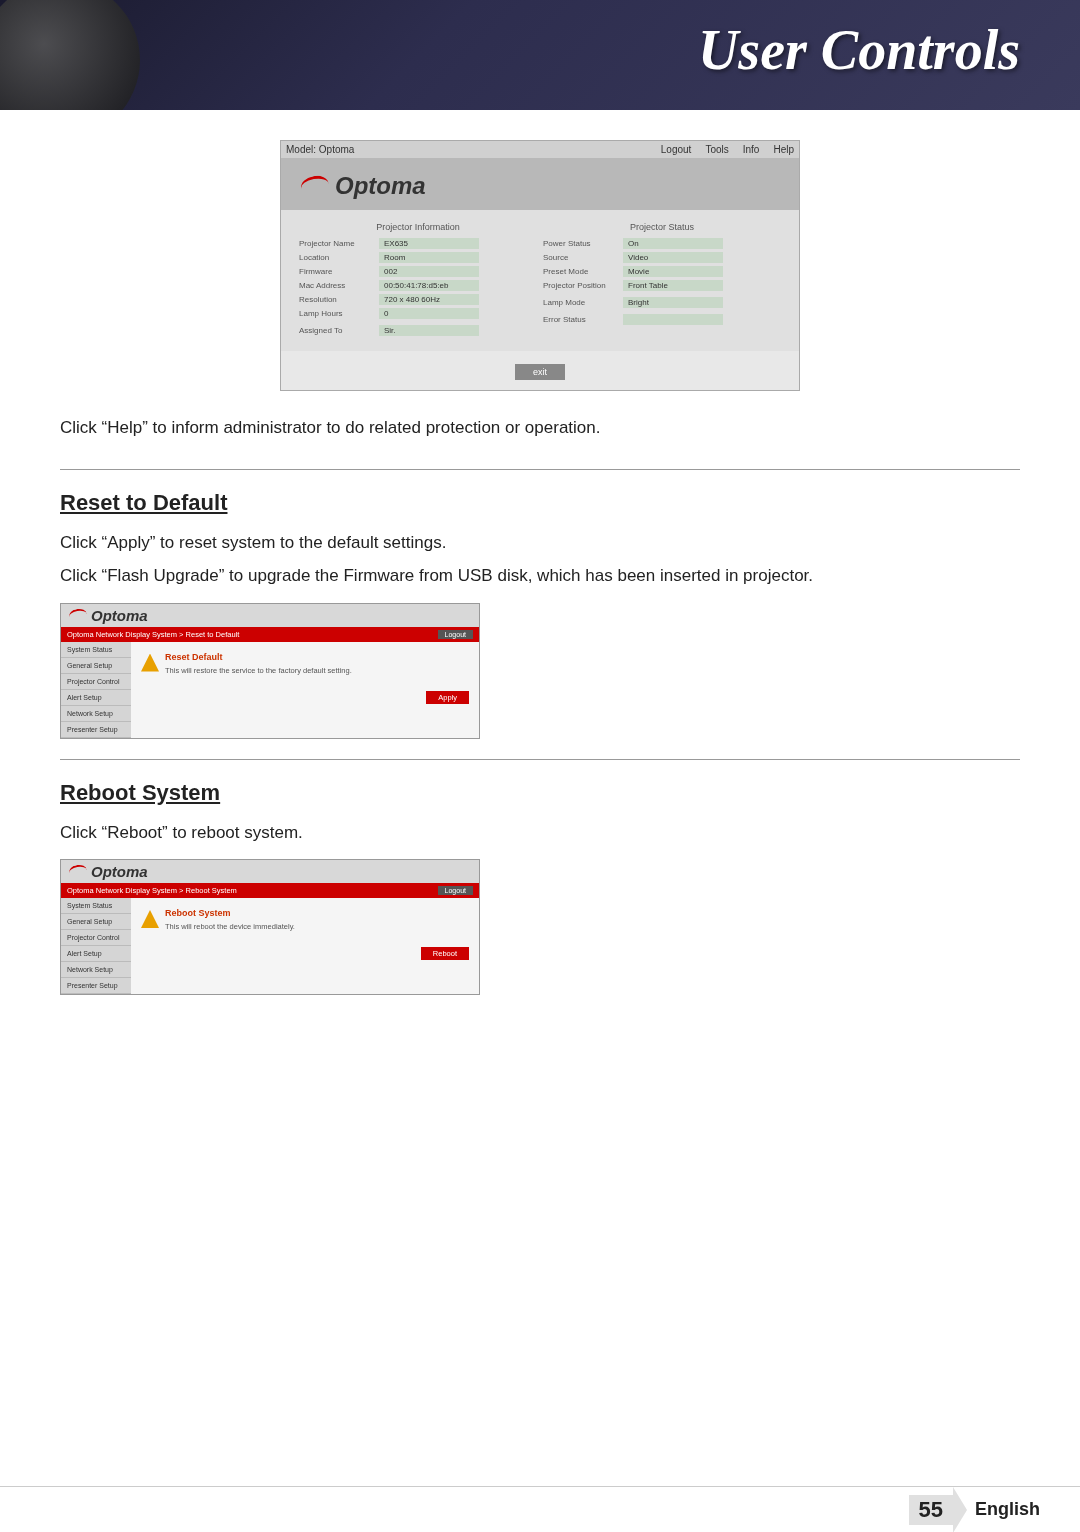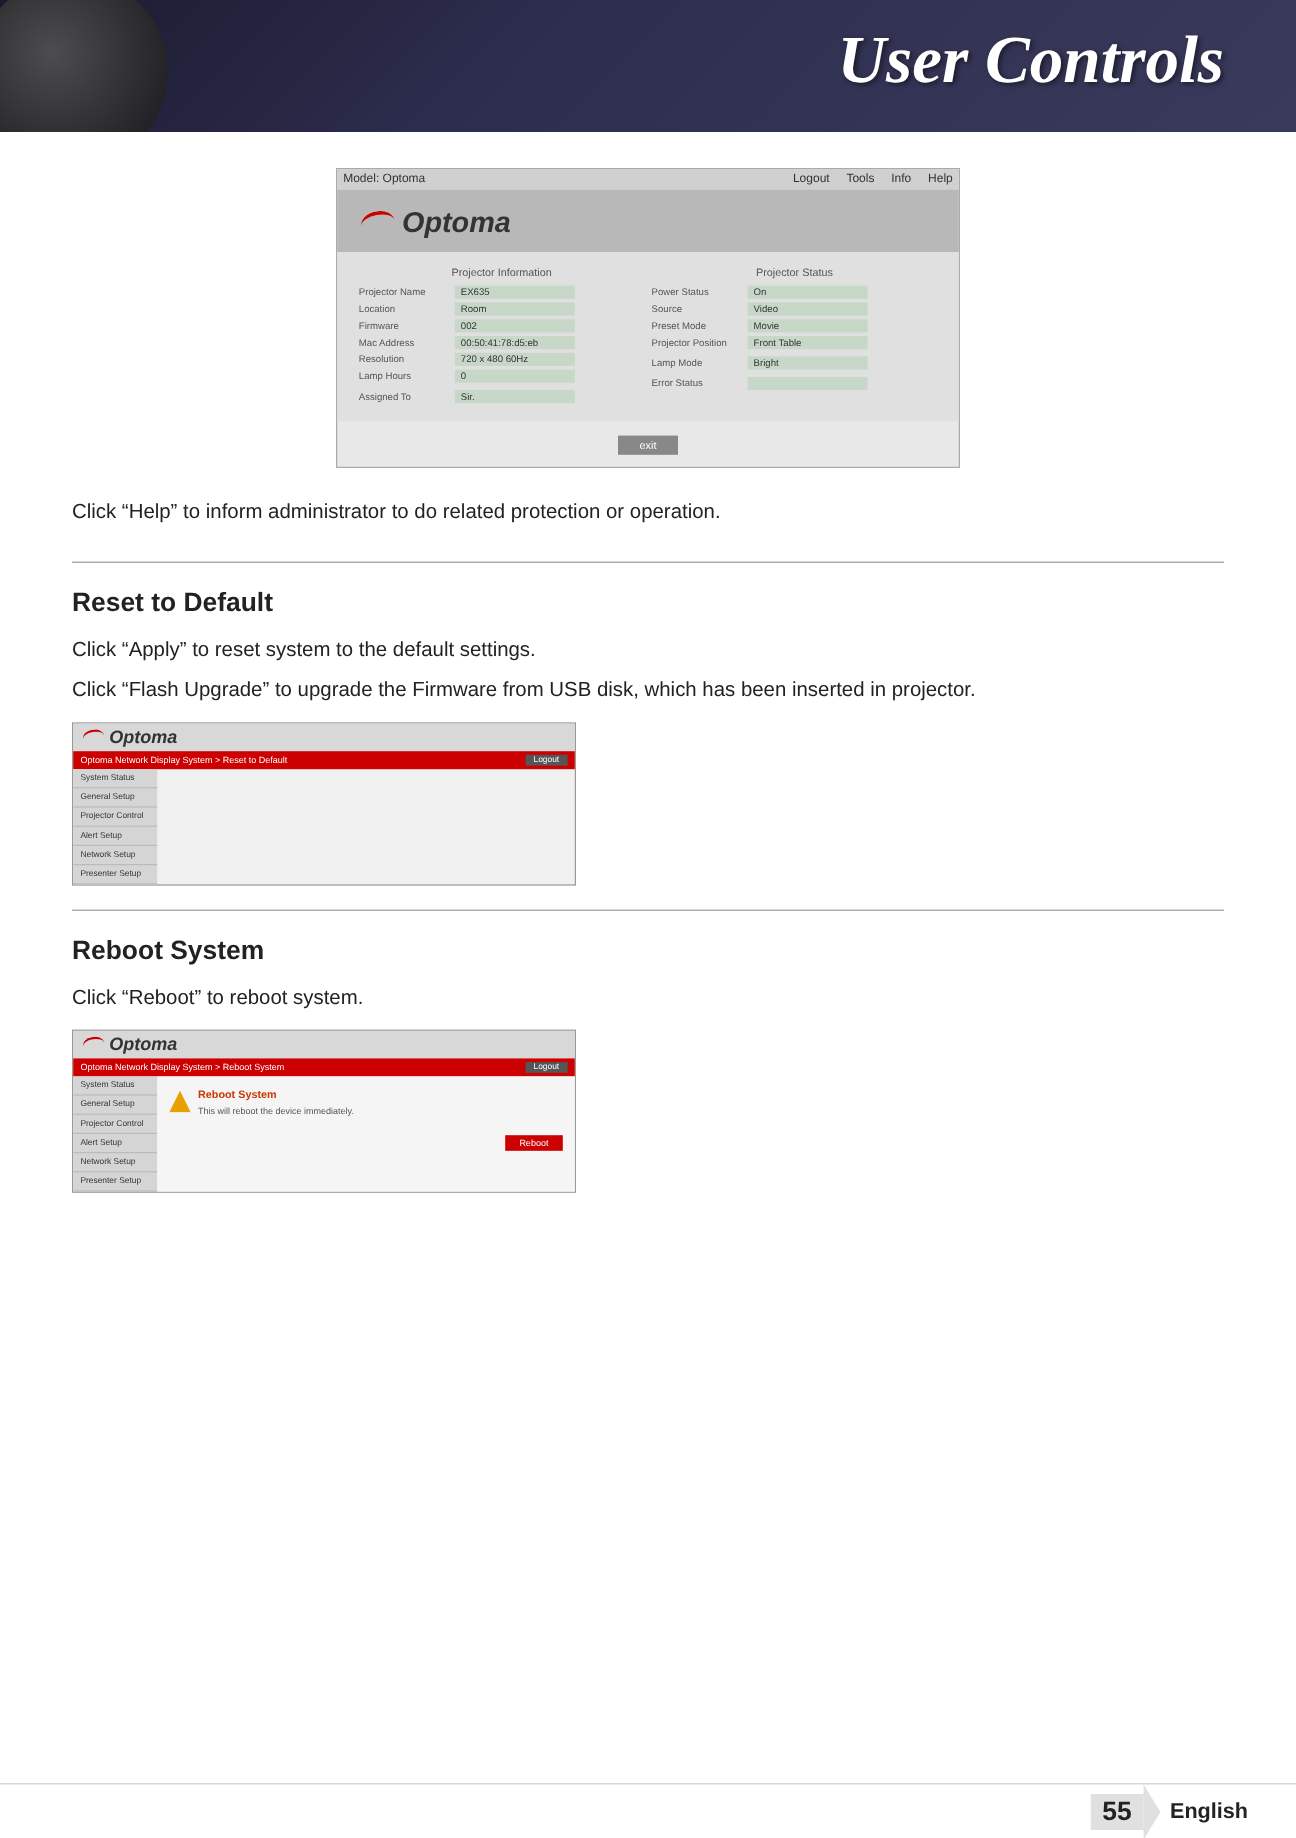--- a/index.html
+++ b/index.html
@@ -154,20 +154,21 @@
       color: #222;
       line-height: 1.5;
       margin-bottom: 28px;
     }
 
     
     .section-heading {
       font-size: 22px;
       color: #222;
       font-weight: bold;
+      text-decoration: underline;
       margin-bottom: 14px;
       margin-top: 10px;
     }
 
     
     .section-para {
       font-size: 17px;
       color: #222;
       line-height: 1.5;
       margin-bottom: 8px;
@@ -436,20 +437,30 @@
     </div>
     <div class="op-body">
       <div class="op-sidebar">
         <div class="op-sidebar-item">System Status</div>
         <div class="op-sidebar-item">General Setup</div>
         <div class="op-sidebar-item">Projector Control</div>
         <div class="op-sidebar-item">Alert Setup</div>
         <div class="op-sidebar-item">Network Setup</div>
         <div class="op-sidebar-item">Presenter Setup</div>
       </div>
+      <div class="op-main">
+        <div class="op-warning-row">
+          <div class="op-warning-icon"></div>
+          <div>
+            <div class="op-content-title">Reset Default</div>
+            <div class="op-content-desc">This will restore the service to the factory default setting.</div>
+          </div>
+        </div>
+        <button class="op-apply-btn">Apply</button>
+      </div>
     </div>
   </div>
 
   <hr class="divider-line">
 
   <h2 class="section-heading">Reboot System</h2>
   <p class="section-para">Click “Reboot” to reboot system.</p>
 
   <div class="optoma-panel">
     <div class="op-header">

